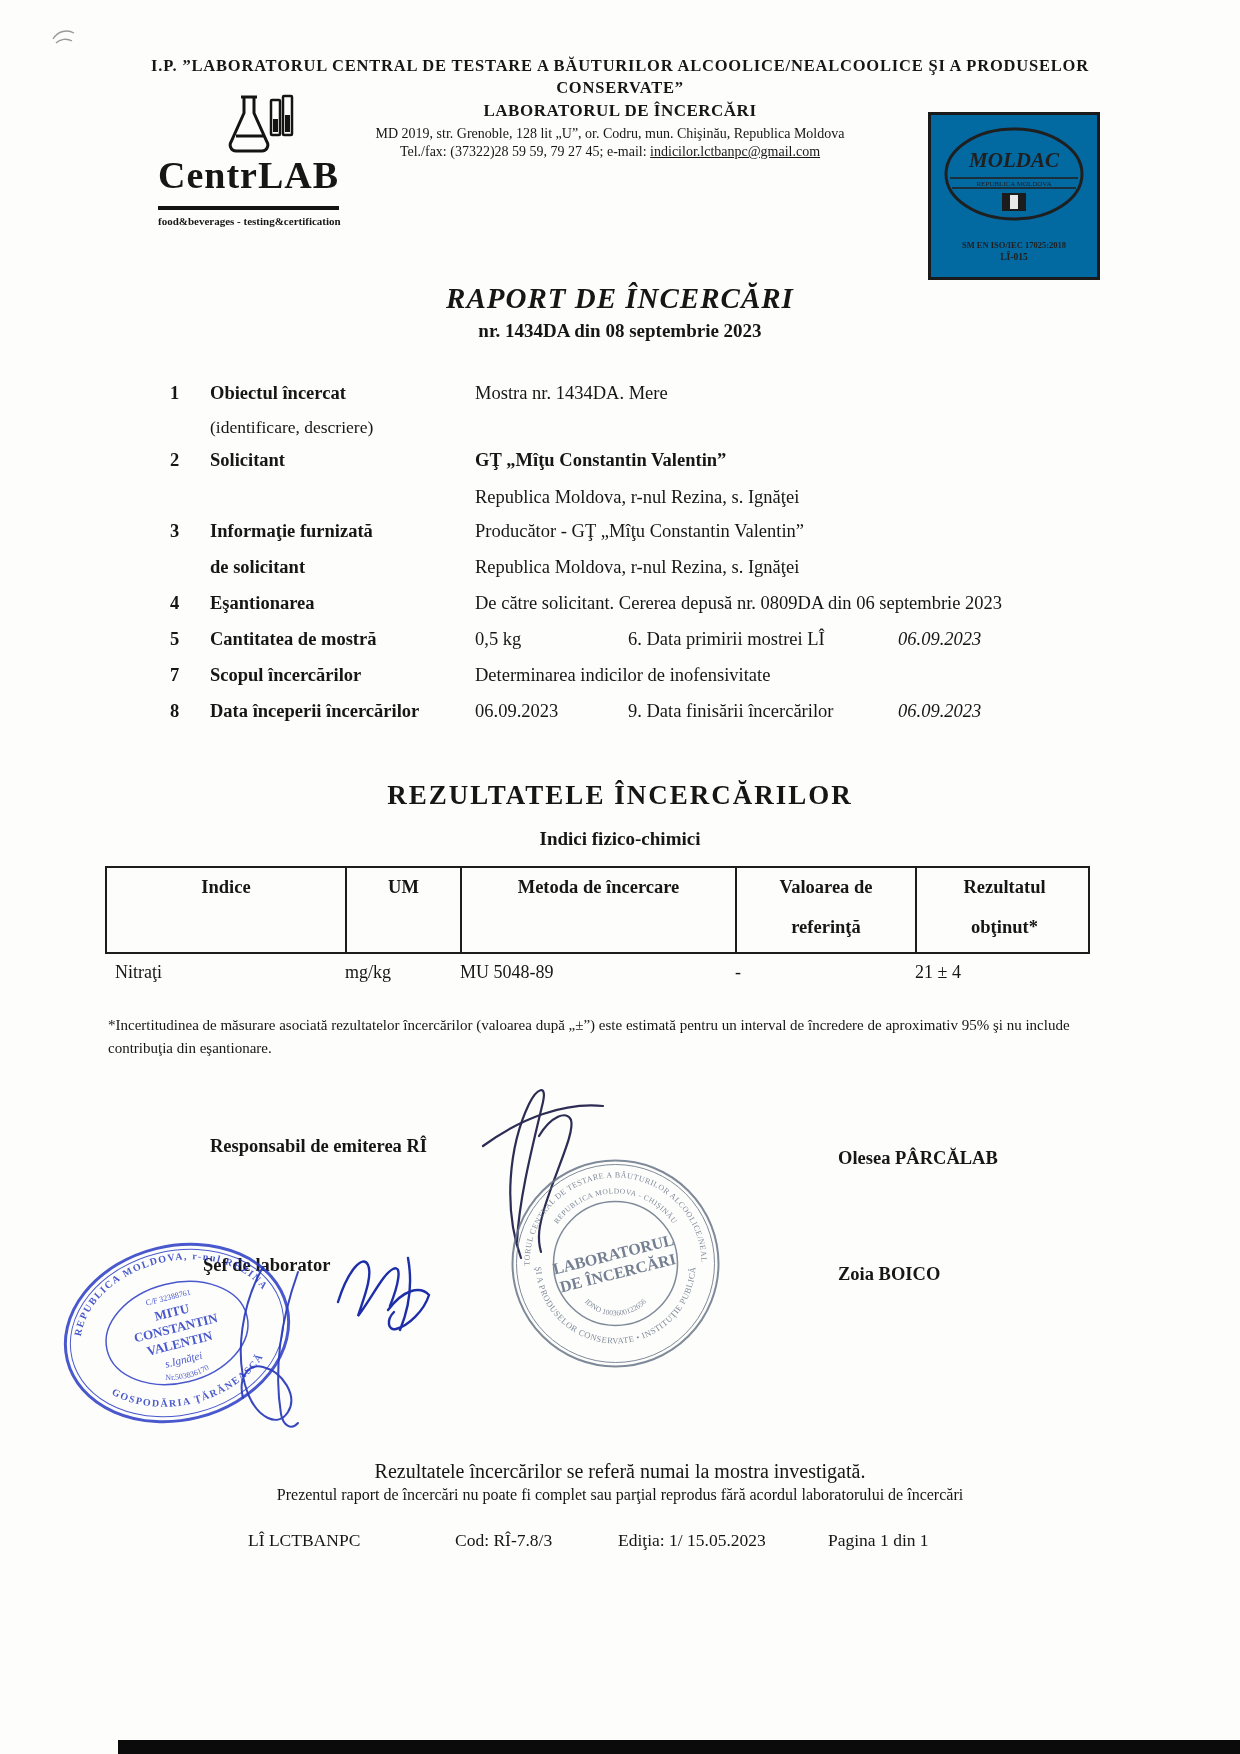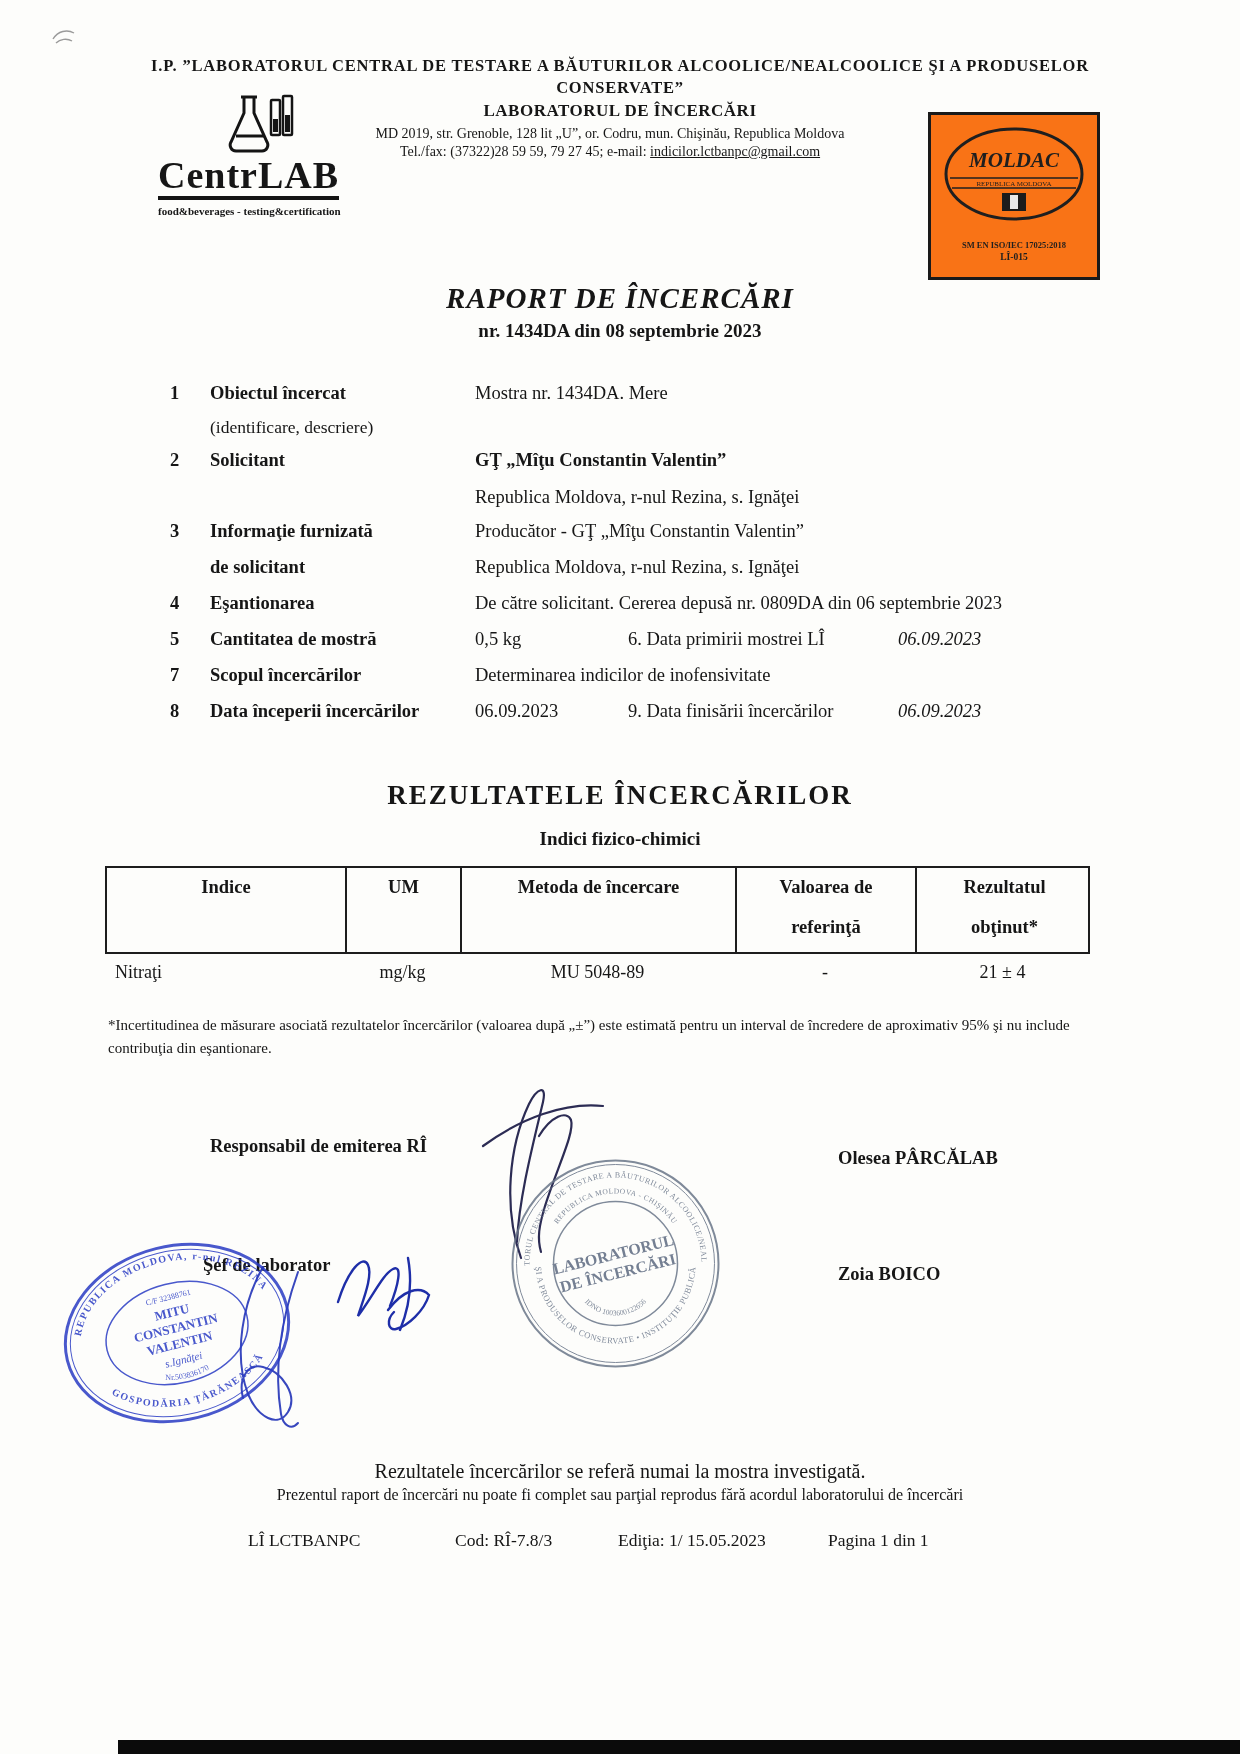--- a/index.html
+++ b/index.html
@@ -14,25 +14,25 @@
   .org1,.org2,.labname{position:absolute;left:120px;width:1000px;text-align:center;font-weight:bold}
   .org1{top:56px;font-size:16.5px;letter-spacing:0.8px}
   .org2{top:78px;font-size:16.5px;letter-spacing:0.8px}
   .labname{top:101px;font-size:17px;letter-spacing:0.5px}
   .addr{position:absolute;left:285px;top:125px;width:650px;text-align:center;font-size:14px;line-height:18px}
   .email{text-decoration:underline}
 
   
   .logo{position:absolute;left:158px;top:92px;width:260px}
   .logo .flask{margin-left:55px;display:block}
-  .logoname{font-size:38px;font-weight:bold;letter-spacing:1px;display:inline-block;border-bottom:4px solid #141414;line-height:1.0;padding-bottom:2px}
+  .logoname{font-size:38px;font-weight:bold;letter-spacing:1px;display:inline-block;border-bottom:4px solid #141414;line-height:1.0;padding-bottom:12px}
   .logotag{font-family:Liberation Serif, serif;font-size:11px;font-weight:bold;margin-top:5px}
 
   
-  .moldac{position:absolute;left:928px;top:112px;width:166px;height:162px;border:3px solid #1a1a1a;background:#f97316;display:flex;align-items:center;justify-content:center}
+  .moldac{position:absolute;left:928px;top:112px;width:166px;height:162px;border:3px solid #1a1a1a;background:#0369a1;display:flex;align-items:center;justify-content:center}
 
   
   .rtitle{position:absolute;top:282px;left:0;width:1240px;text-align:center;font-size:29px;font-weight:bold;font-style:italic;letter-spacing:1px}
   .rnum{position:absolute;top:320px;left:0;width:1240px;text-align:center;font-size:19px;font-weight:bold}
 
   
   .item{position:absolute;left:0;width:1240px;font-size:18.5px;height:32px}
   .item .no{position:absolute;left:170px;font-weight:bold}
   .item .lbl{position:absolute;left:210px;font-weight:bold}
   .item .lbl-plain{position:absolute;left:210px;font-size:17.5px}
@@ -43,21 +43,21 @@
 
   
   .res-title{position:absolute;top:780px;left:0;width:1240px;text-align:center;font-size:27px;font-weight:bold;letter-spacing:2px}
   .res-sub{position:absolute;top:828px;left:0;width:1240px;text-align:center;font-size:19px;font-weight:bold}
 
   .tbl{position:absolute;left:105px;top:866px;width:985px}
   .thead{display:grid;grid-template-columns:240px 115px 275px 180px 175px;border:2.5px solid #1d1d1d;height:84px}
   .th{border-right:2px solid #1d1d1d;text-align:center;font-weight:bold;font-size:18.5px;white-space:pre-line;line-height:2.15;}
   .th:last-child{border-right:none}
   .trow{display:grid;grid-template-columns:240px 115px 275px 180px 175px;font-size:18px;padding-top:8px}
-  .td{text-align:center}
+  .td{}
   .td.first{text-align:left;padding-left:10px}
 
   .footnote{position:absolute;left:108px;top:1014px;width:1015px;font-size:15px;line-height:1.5}
 
   
   .sig-lbl{position:absolute;font-weight:bold;font-size:18.5px}
   .sig-name{position:absolute;font-weight:bold;font-size:18.5px}
 
   .stamp-lab{position:absolute;left:498px;top:1146px;opacity:0.85}
   .stamp-app{position:absolute;left:52px;top:1232px;opacity:0.85;transform:rotate(-14deg)}

